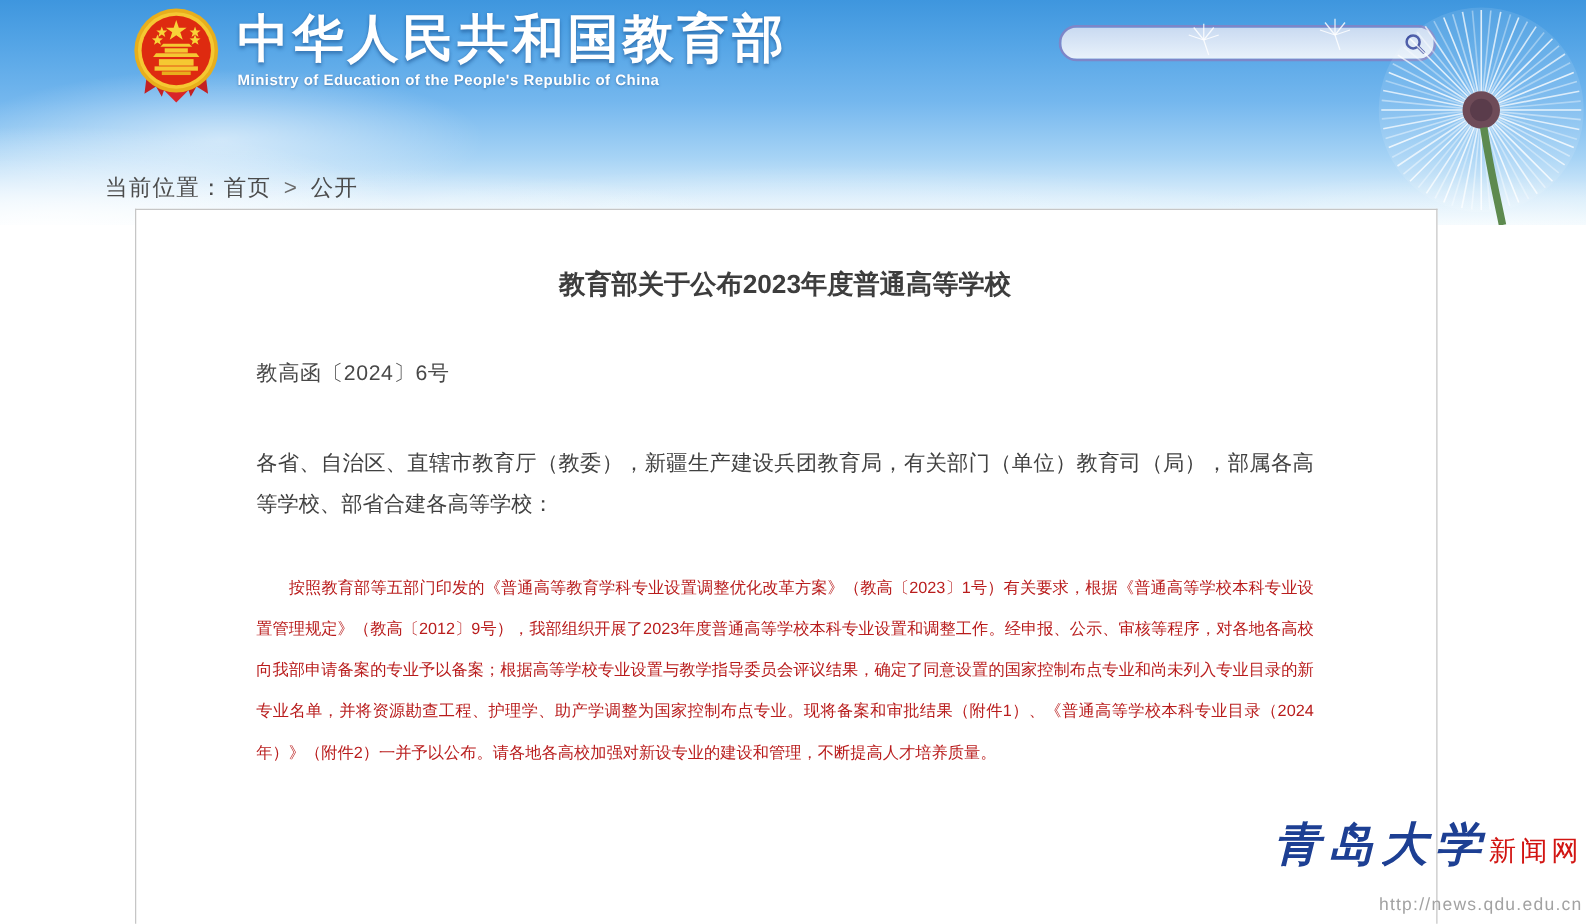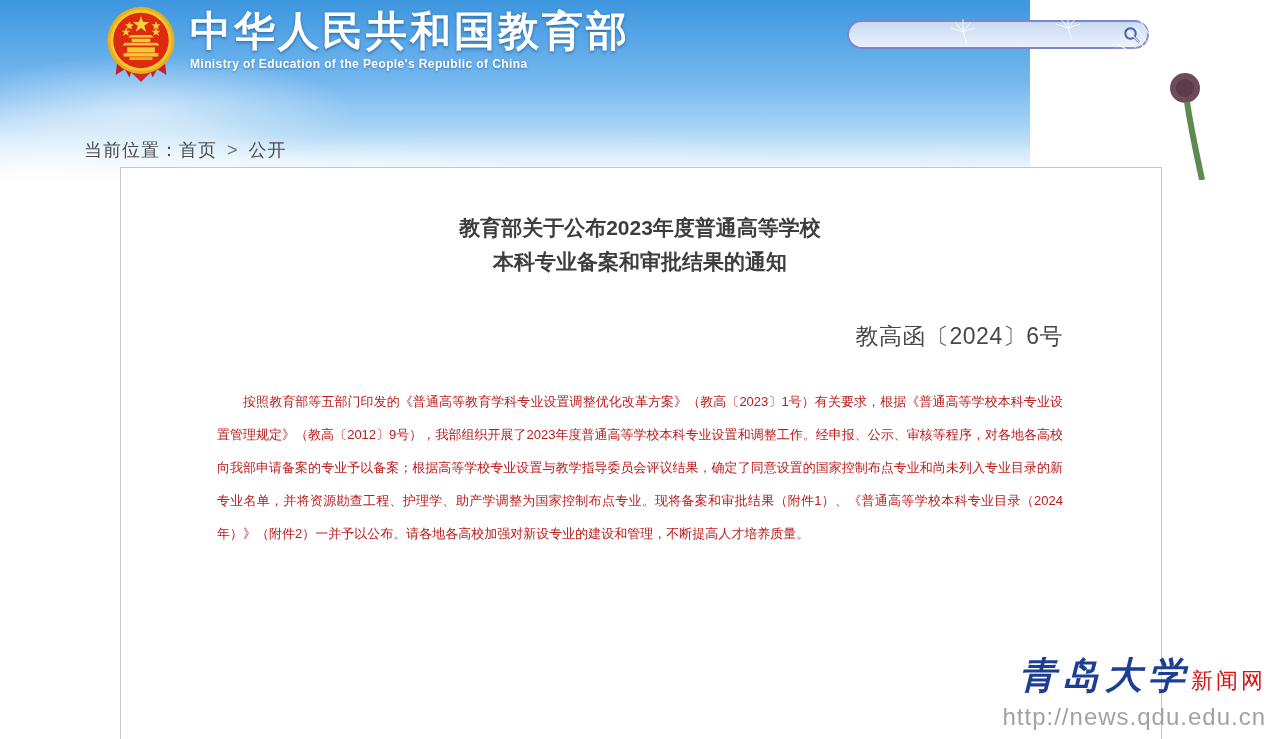--- a/index.html
+++ b/index.html
@@ -5,21 +5,21 @@
   * { margin:0; padding:0; box-sizing:border-box; }
   html,body { width:1269px; height:739px; }
   body {
     position:relative; overflow:hidden; background:#ffffff;
     font-family:"Liberation Sans","DejaVu Sans",sans-serif;
     -webkit-font-smoothing:antialiased;
   }
 
   
   .sky {
-    position:absolute; left:0; top:0; width:1030px; height:180px;
+    position:absolute; left:0; top:0; width:1269px; height:180px;
     background:
       radial-gradient(ellipse 420px 120px at 3% 104%, rgba(255,255,255,.95), rgba(255,255,255,0) 72%),
       radial-gradient(ellipse 520px 110px at 24% 118%, rgba(255,255,255,.85), rgba(255,255,255,0) 70%),
       radial-gradient(ellipse 300px 80px  at 14% 62%,  rgba(255,255,255,.55), rgba(255,255,255,0) 70%),
       radial-gradient(ellipse 700px 130px at 52% 128%, rgba(255,255,255,.75), rgba(255,255,255,0) 75%),
       radial-gradient(ellipse 380px 90px  at 92% 115%, rgba(255,255,255,.5),  rgba(255,255,255,0) 75%),
       linear-gradient(180deg,#3e96de 0%,#55a5e6 20%,#74b7ee 45%,#a6d3f5 70%,#d9edfb 88%,#f2fafe 100%);
   }
 
   
@@ -59,48 +59,47 @@
     position:absolute; left:84px; top:138px; font-size:18px; color:#4b4b4b; letter-spacing:1px;
   }
   .breadcrumb a { color:#4b4b4b; text-decoration:none; cursor:pointer; }
   .crumb-sep { margin:0 10px; color:#6b6b6b; }
 
   
   .panel {
     position:absolute; left:108px; top:167px; width:1042px; height:572px;
     background:#ffffff; border:1px solid #c6c6c6; border-bottom:none;
     padding:43px 98px 0 96px;
-    margin-left:12px;
   }
   .doc-title {
     text-align:center; font-size:21px; font-weight:bold; color:#3d3d3d; line-height:34px;
   }
   .doc-number {
-    text-align:right; font-size:23px; color:#484848; margin-top:42px; letter-spacing:.5px;
+    font-size:17px; color:#484848; margin-top:42px; letter-spacing:.5px;
   }
   .salutation {
     margin-top:44px; font-size:17px; color:#404040; line-height:33px; text-align:justify;
   }
   .body-para {
     margin-top:33px; font-size:13px; color:#b91c1c; line-height:33px; text-align:justify;
     text-indent:2em;
   }
 
   
   .watermark { position:absolute; right:3px; bottom:8px; text-align:right; z-index:5; }
   .wm-line1 { white-space:nowrap; }
   .wm-blue {
     font-family:Liberation Mono, monospace;
     font-style:italic; font-weight:bold; font-size:37px; color:#1d3f93; letter-spacing:6px;
   }
   .wm-red {
     font-size:22px; color:#d21512; letter-spacing:3px; font-family:"Liberation Sans",sans-serif;
   }
   .wm-url {
-    font-size:24px; color:#a2a2a2; letter-spacing:1px; margin-top:2px;
+    font-size:14px; color:#a2a2a2; letter-spacing:1px; margin-top:14px;
     font-family:"Liberation Sans","DejaVu Sans",sans-serif;
   }
 </style>
 </head>
 <body>
 
 <div class="sky">
 
   <svg class="emblem" viewBox="0 0 64 68">
 
@@ -186,23 +185,23 @@
   </svg>
 
   <div class="breadcrumb">
     <span>当前位置：</span><a>首页</a><span class="crumb-sep">&gt;</span><a>公开</a>
   </div>
 </div>
 
 <div class="panel">
   <h1 class="doc-title">
     <span>教育部关于公布2023年度普通高等学校</span><br>
-    <span>本科专业备案和审批结果的通知</span>
   </h1>
   <div class="doc-number">教高函〔2024〕6号</div>
+  <p class="salutation">各省、自治区、直辖市教育厅（教委），新疆生产建设兵团教育局，有关部门（单位）教育司（局），部属各高等学校、部省合建各高等学校：</p>
   <p class="body-para">按照教育部等五部门印发的《普通高等教育学科专业设置调整优化改革方案》（教高〔2023〕1号）有关要求，根据《普通高等学校本科专业设置管理规定》（教高〔2012〕9号），我部组织开展了2023年度普通高等学校本科专业设置和调整工作。经申报、公示、审核等程序，对各地各高校向我部申请备案的专业予以备案；根据高等学校专业设置与教学指导委员会评议结果，确定了同意设置的国家控制布点专业和尚未列入专业目录的新专业名单，并将资源勘查工程、护理学、助产学调整为国家控制布点专业。现将备案和审批结果（附件1）、《普通高等学校本科专业目录（2024年）》（附件2）一并予以公布。请各地各高校加强对新设专业的建设和管理，不断提高人才培养质量。</p>
 </div>
 
 <div class="watermark">
   <div class="wm-line1">
     <span class="wm-blue">青岛大学</span><span class="wm-red">新闻网</span>
   </div>
   <div class="wm-url">http://news.qdu.edu.cn</div>
 </div>
 

